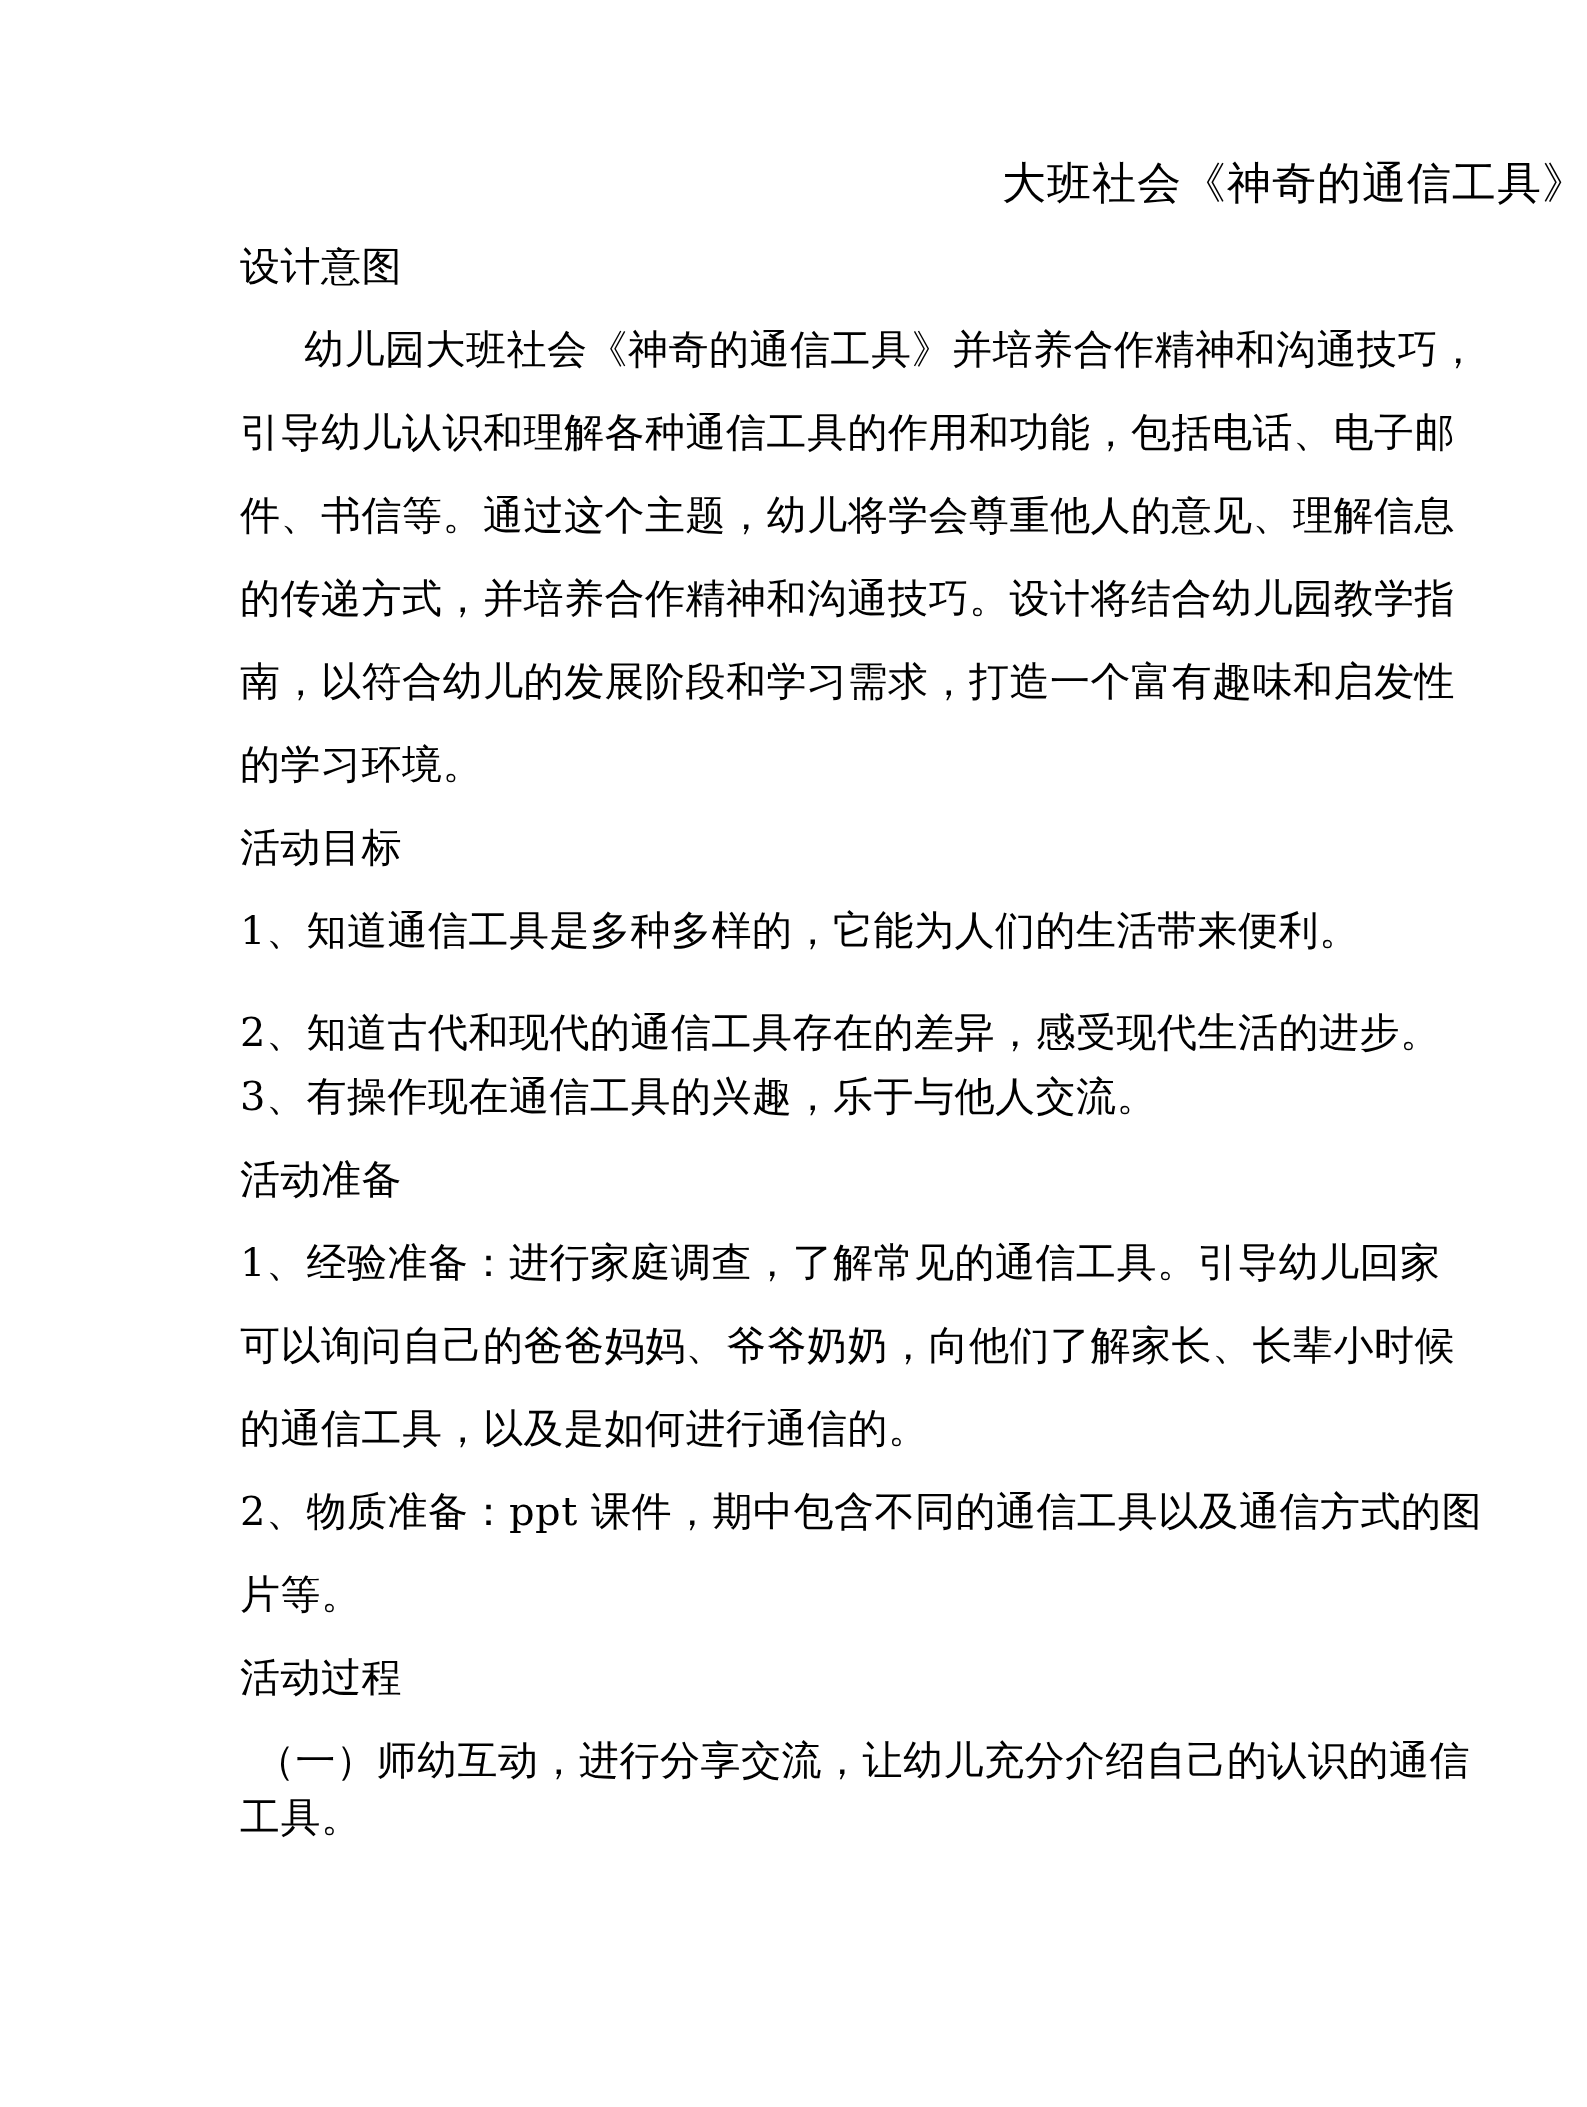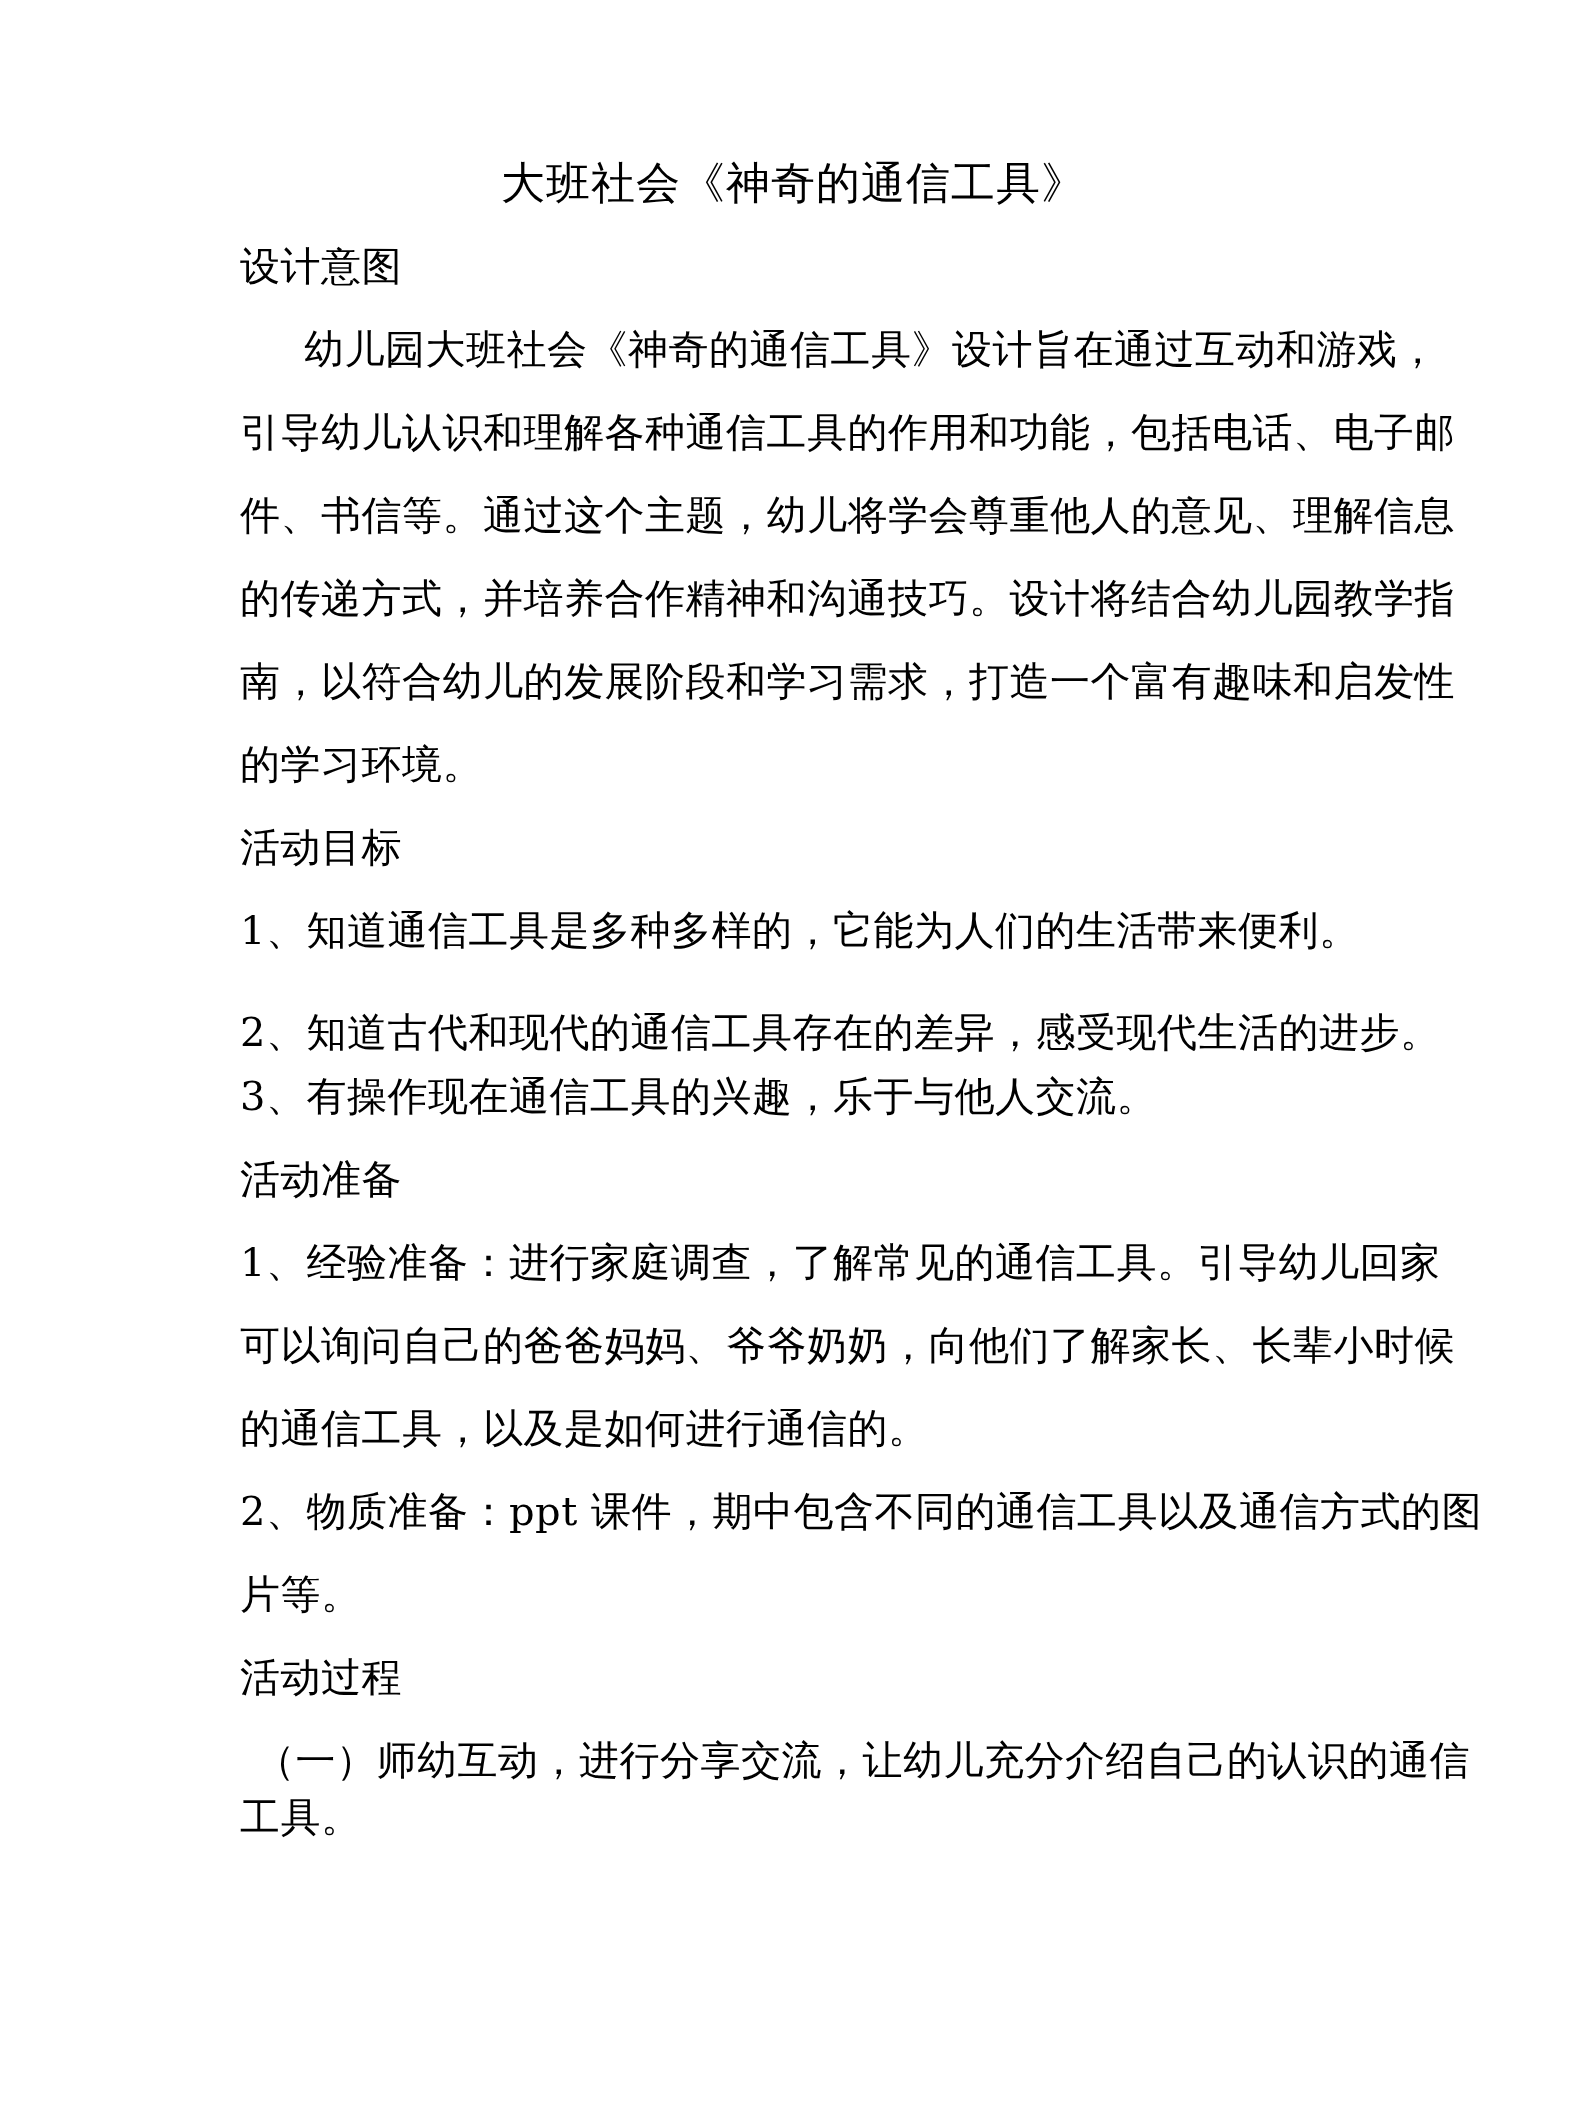--- a/index.html
+++ b/index.html
@@ -4,41 +4,41 @@
 <style>
   html, body { margin: 0; padding: 0; background: #ffffff; }
   body {
     width: 1587px; height: 2107px; position: relative; overflow: hidden;
     font-family: "DejaVu Serif", "Liberation Serif", serif;
     color: #000000;
   }
   .page { position: absolute; left: 0; top: 0; width: 1587px; height: 2107px; background: #ffffff; }
   .title {
     position: absolute; left: 0; width: 1587px; top: 155px;
-    text-align: center; font-size: 44px; line-height: 56px; letter-spacing: 1px;
+    text-align: right; font-size: 44px; line-height: 56px; letter-spacing: 1px;
   }
   .line {
     position: absolute; left: 240px; width: 1110px;
     font-size: 40px; line-height: 44px; white-space: nowrap;
     letter-spacing: 0.5px;
   }
   .line.justify { text-align: justify; text-align-last: justify; }
   .indent { left: 304px; width: 1046px; }
   .paren { left: 222px; width: 1128px; margin-left: 33px; }
   .heading { font-weight: normal; }
 </style>
 </head>
 <body>
 
 <div class="page">
 
   <div class="title">大班社会《神奇的通信工具》</div>
 
   <div class="line heading" style="top:244px">设计意图</div>
-  <div class="line indent justify" style="top:327px">幼儿园大班社会《神奇的通信工具》设计旨在通过互动和游戏，</div>
+  <div class="line indent justify" style="top:327px">幼儿园大班社会《神奇的通信工具》并培养合作精神和沟通技巧，</div>
   <div class="line justify" style="top:410px">引导幼儿认识和理解各种通信工具的作用和功能，包括电话、电子邮</div>
   <div class="line justify" style="top:493px">件、书信等。通过这个主题，幼儿将学会尊重他人的意见、理解信息</div>
   <div class="line justify" style="top:576px">的传递方式，并培养合作精神和沟通技巧。设计将结合幼儿园教学指</div>
   <div class="line justify" style="top:659px">南，以符合幼儿的发展阶段和学习需求，打造一个富有趣味和启发性</div>
   <div class="line" style="top:742px">的学习环境。</div>
 
   <div class="line heading" style="top:825px">活动目标</div>
   <div class="line" style="top:908px">1、知道通信工具是多种多样的，它能为人们的生活带来便利。</div>
   <div class="line" style="top:1010px">2、知道古代和现代的通信工具存在的差异，感受现代生活的进步。</div>
   <div class="line" style="top:1074px">3、有操作现在通信工具的兴趣，乐于与他人交流。</div>

